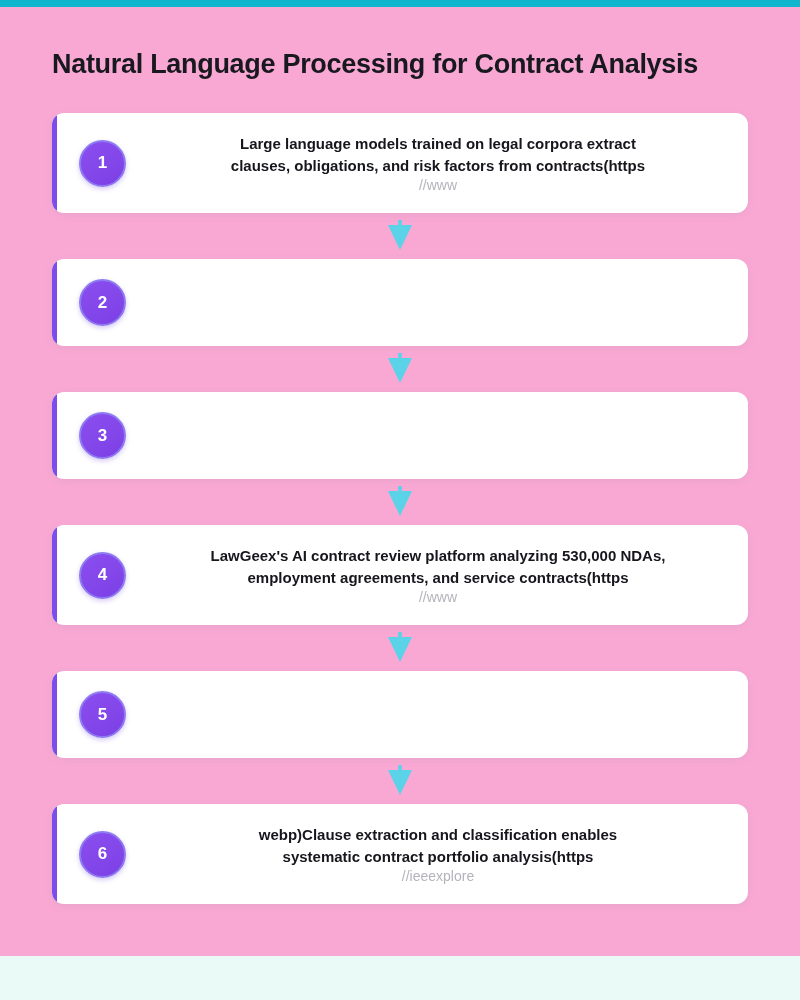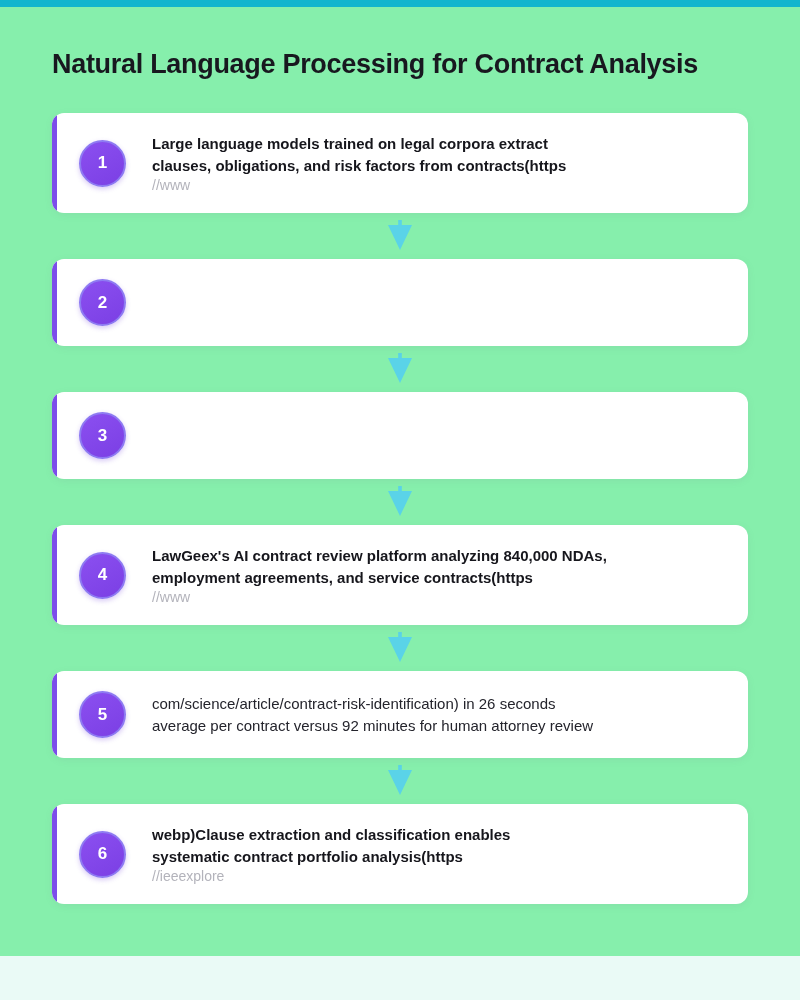--- a/index.html
+++ b/index.html
@@ -11,21 +11,21 @@
     height: 1000px;
     background: #eafaf6;
     font-family: "Liberation Sans", sans-serif;
     overflow: hidden;
   }
 
   #page {
     position: relative;
     width: 800px;
     height: 956px;
-    background: #86efac;
+    background: #f9a8d4;
     box-sizing: border-box;
   }
 
   #top-accent-bar {
     position: absolute;
     top: 0;
     left: 0;
     width: 800px;
     height: 7px;
     background: #12b5ce;
@@ -86,20 +86,21 @@
     font-weight: bold;
     display: flex;
     align-items: center;
     justify-content: center;
     box-sizing: border-box;
   }
 
   .step-body {
     flex: 1 1 auto;
     min-width: 0;
+    text-align: center;
   }
 
   .step-text {
     font-size: 15px;
     line-height: 1.47;
     color: #16161c;
     white-space: pre-line;
   }
 
   .step-text.bold {
@@ -173,38 +174,34 @@
       <div class="flow-arrow">
         <svg width="34" height="32" viewBox="0 0 34 32">
           <rect x="15.2" y="0" width="3.6" height="22" fill="#5ad3e8"></rect>
           <polygon points="5,5 29,5 17,30" fill="#5ad3e8"></polygon>
         </svg>
       </div>
       <div class="step-card">
         <div class="step-accent"></div>
         <div class="step-badge">4</div>
         <div class="step-body">
-          <div class="step-text bold">LawGeex's AI contract review platform analyzing 840,000 NDAs,
+          <div class="step-text bold">LawGeex's AI contract review platform analyzing 530,000 NDAs,
 employment agreements, and service contracts(https</div>
           <div class="step-subtext">//www</div>
         </div>
       </div>
       <div class="flow-arrow">
         <svg width="34" height="32" viewBox="0 0 34 32">
           <rect x="15.2" y="0" width="3.6" height="22" fill="#5ad3e8"></rect>
           <polygon points="5,5 29,5 17,30" fill="#5ad3e8"></polygon>
         </svg>
       </div>
       <div class="step-card">
         <div class="step-accent"></div>
         <div class="step-badge">5</div>
-        <div class="step-body">
-          <div class="step-text regular">com/science/article/contract-risk-identification) in 26 seconds
-average per contract versus 92 minutes for human attorney review</div>
-        </div>
       </div>
       <div class="flow-arrow">
         <svg width="34" height="32" viewBox="0 0 34 32">
           <rect x="15.2" y="0" width="3.6" height="22" fill="#5ad3e8"></rect>
           <polygon points="5,5 29,5 17,30" fill="#5ad3e8"></polygon>
         </svg>
       </div>
       <div class="step-card">
         <div class="step-accent"></div>
         <div class="step-badge">6</div>

